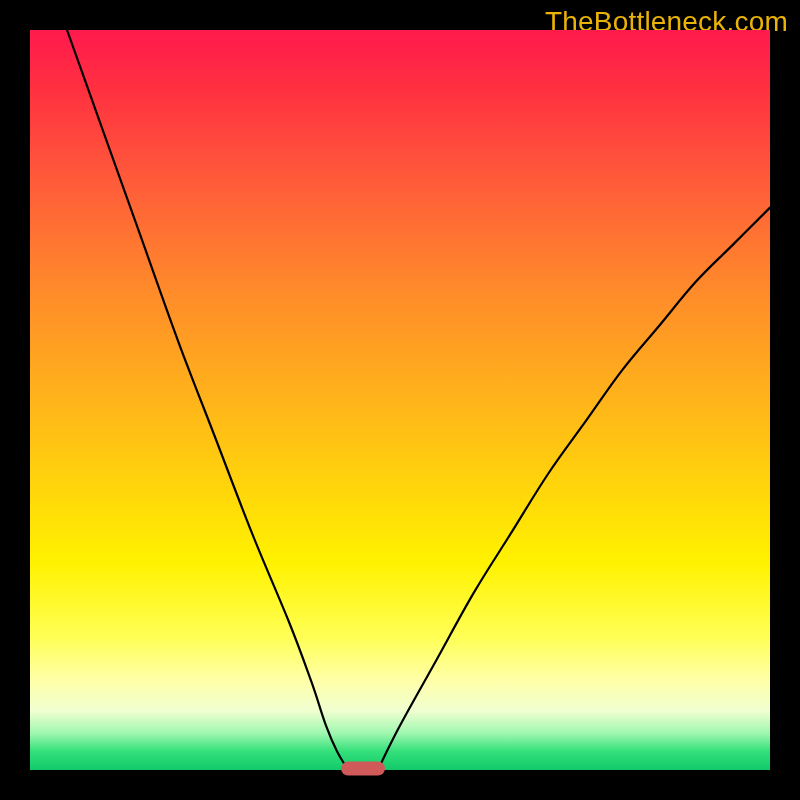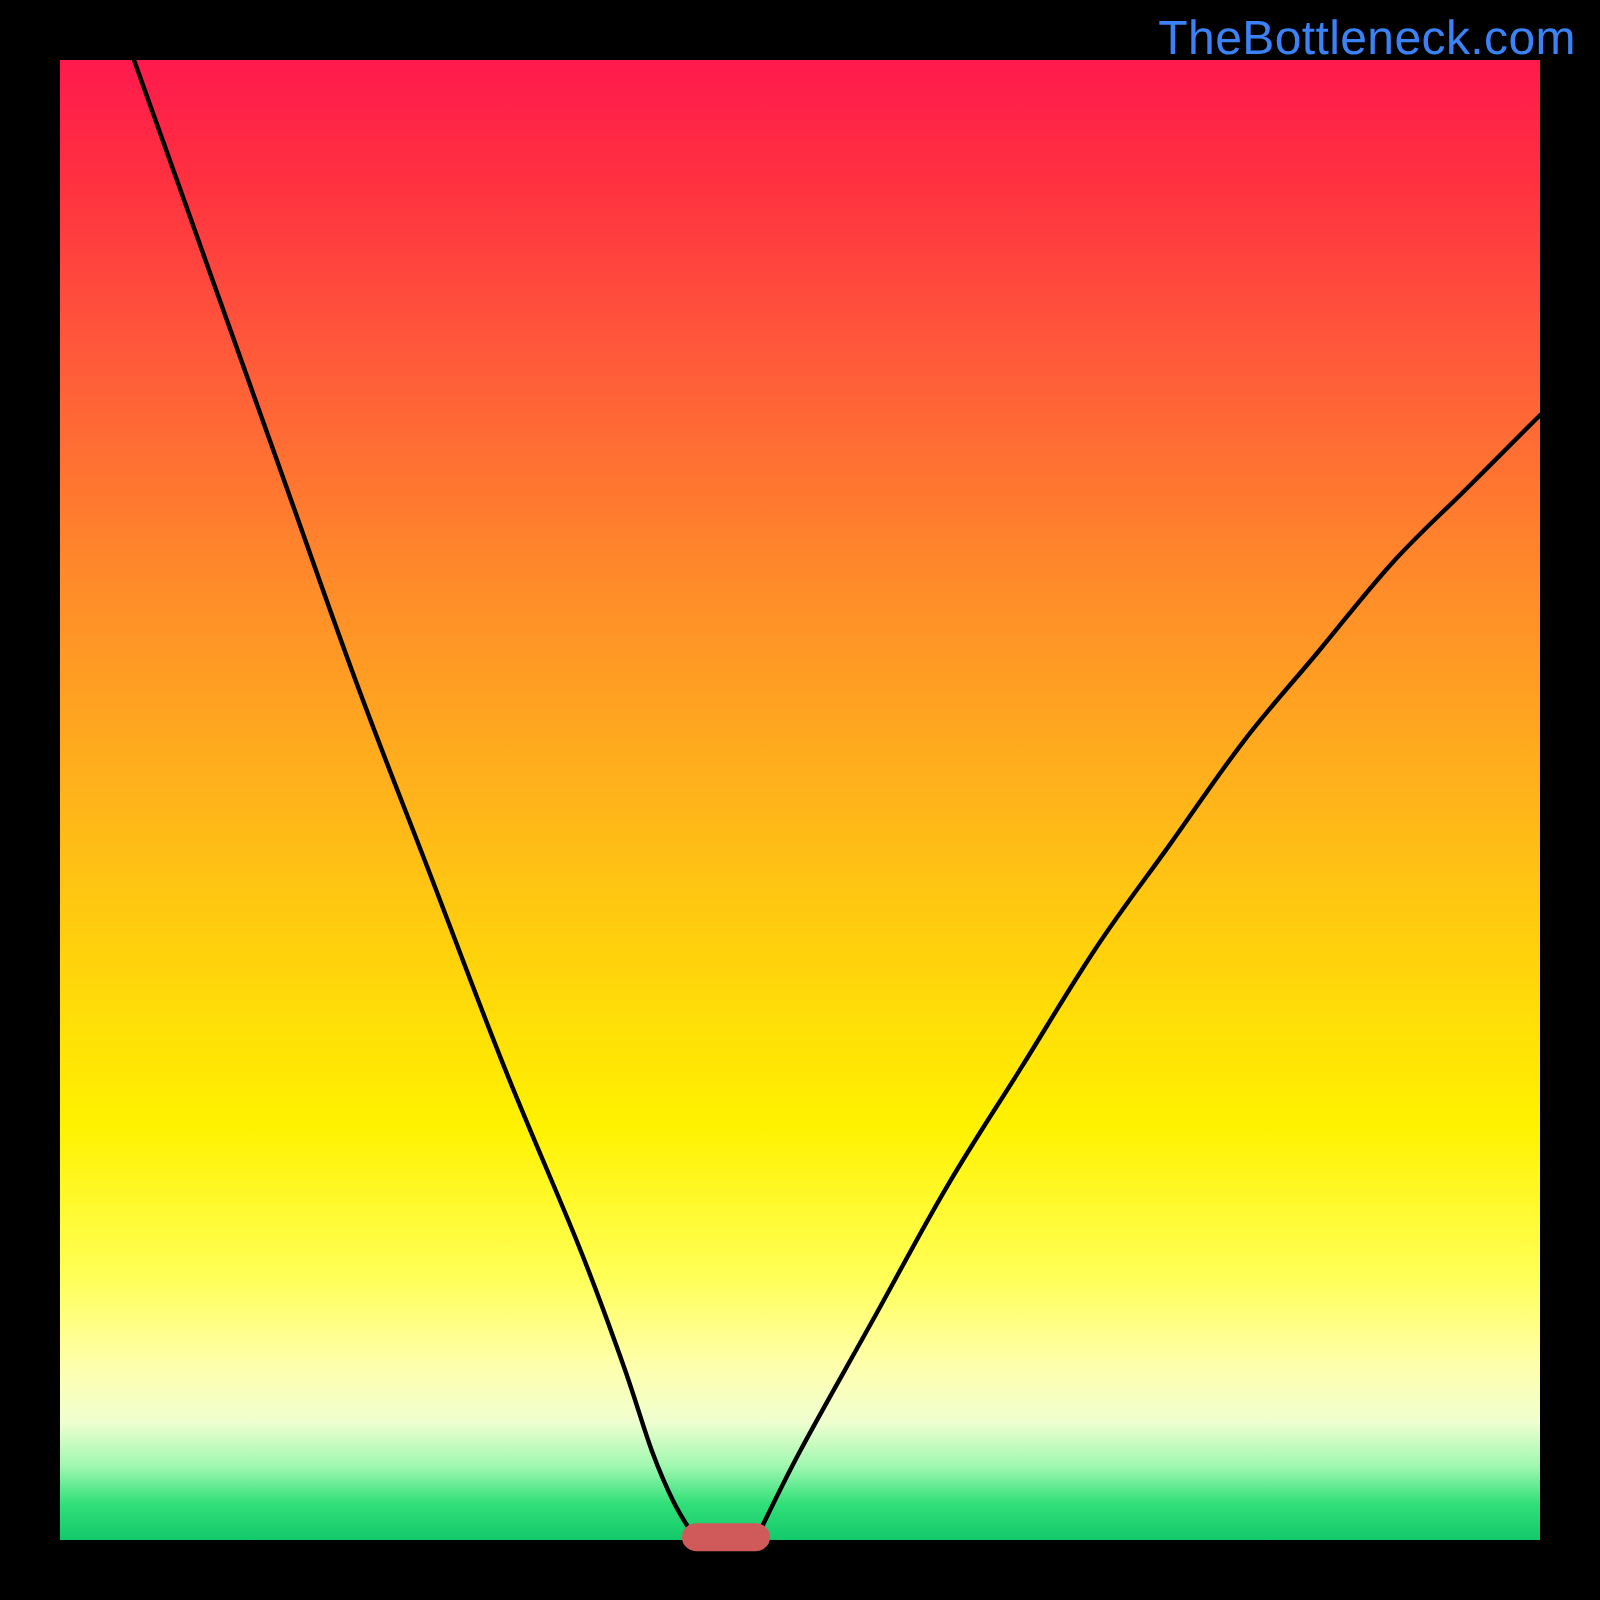--- a/index.html
+++ b/index.html
@@ -35,22 +35,22 @@
       #f0ffd0 92%,
       #a0f7b0 95%,
       #33e07a 97.5%,
       #12c96a 100%
     );
   }
   .watermark {
     position: absolute;
     top: 6px;
     right: 12px;
-    color: #3b82f6;
-    font-size: 24px;
+    color: #eab308;
+    font-size: 28px;
     letter-spacing: 0.2px;
     user-select: none;
   }
   svg.curve {
     position: absolute;
     inset: 0;
     width: 100%;
     height: 100%;
   }
   .marker {

